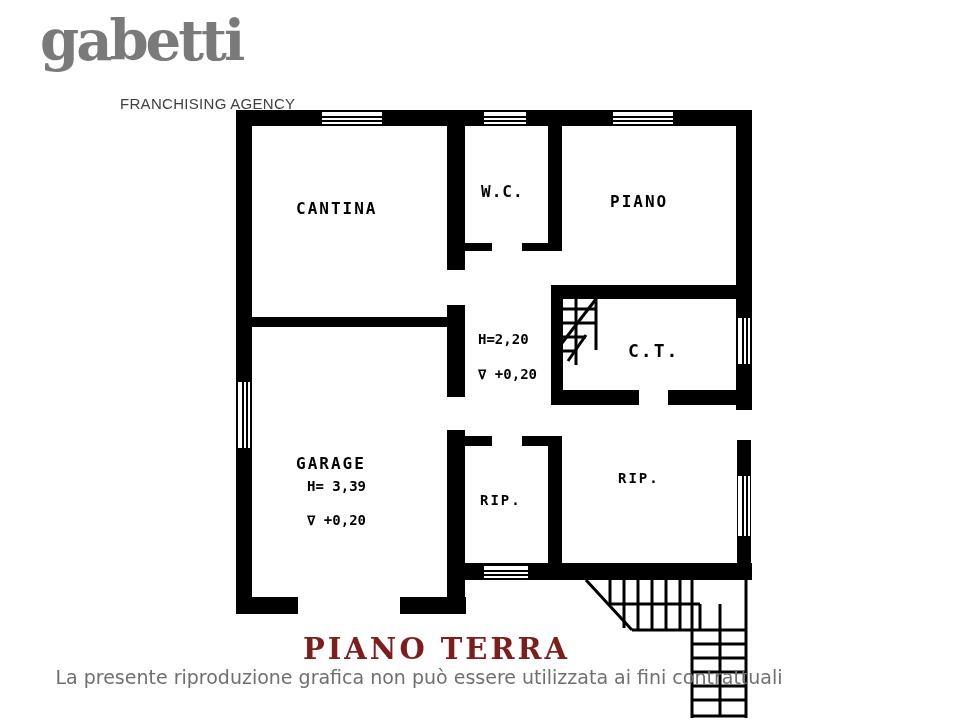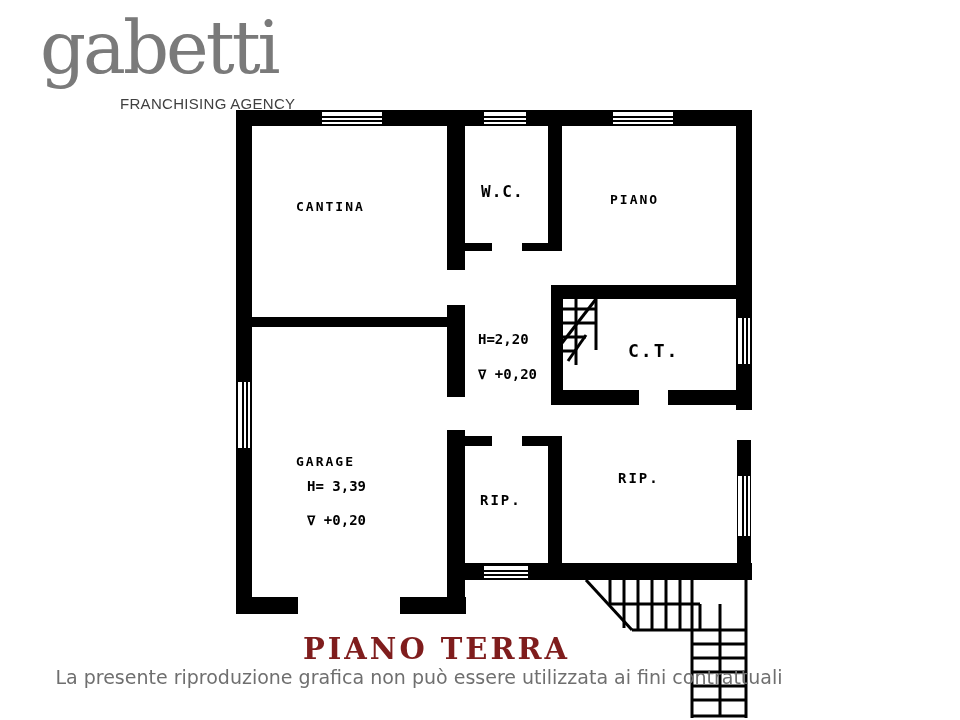--- a/index.html
+++ b/index.html
@@ -1,28 +1,28 @@
 <!DOCTYPE html>
 <html><head>
 <meta charset="utf-8">
 <style>
   html, body { margin:0; padding:0; }
   body { width:960px; height:720px; background:#ffffff; position:relative; overflow:hidden; font-family:"DejaVu Sans", sans-serif; }
   .logo { position:absolute; left:40px; top:18px; width:280px; height:110px; }
-  .logo-word { position:absolute; left:0; top:-6px; font-family:"DejaVu Serif", serif; font-weight:normal; font-size:72px; letter-spacing:-3px; color:#7a7a7a; line-height:1; }
+  .logo-word { position:absolute; left:0; top:-6px; font-family:"DejaVu Serif", serif; font-weight:bold; font-size:56px; letter-spacing:-3px; color:#7a7a7a; line-height:1; }
   .logo-sub { position:absolute; left:80px; top:77px; font-family:"Liberation Sans", sans-serif; font-size:15px; letter-spacing:0.3px; color:#404040; }
   .plan { position:absolute; left:0; top:0; width:960px; height:720px; }
   .w { position:absolute; background:#000; }
   .win { position:absolute; background:#fff; }
   .win::before, .win::after { content:""; position:absolute; background:#000; }
   .win.h::before { left:0; right:0; top:35%; height:2px; }
   .win.h::after { left:0; right:0; top:70%; height:2px; }
   .win.v::before { top:0; bottom:0; left:35%; width:2px; }
   .win.v::after { top:0; bottom:0; left:70%; width:2px; }
-  .lbl { position:absolute; font-family:"DejaVu Sans Mono", monospace; font-weight:bold; color:#000; font-size:13px; letter-spacing:2px; white-space:nowrap; }
+  .lbl { position:absolute; font-family:"DejaVu Sans Mono", monospace; font-weight:bold; color:#000; font-size:16px; letter-spacing:2px; white-space:nowrap; }
   .title { position:absolute; left:303px; top:632px; font-family:"DejaVu Serif", serif; font-weight:bold; font-size:29px; letter-spacing:3px; color:#7f1d1d; }
   .disclaimer { position:absolute; left:0; width:838px; top:666px; text-align:center; font-family:"DejaVu Sans", sans-serif; font-size:19px; color:#6f6f6f; }
 </style>
 </head>
 <body>
 
 <div class="logo">
   <div class="logo-word">gabetti</div>
   <div class="logo-sub">FRANCHISING AGENCY</div>
 </div>

